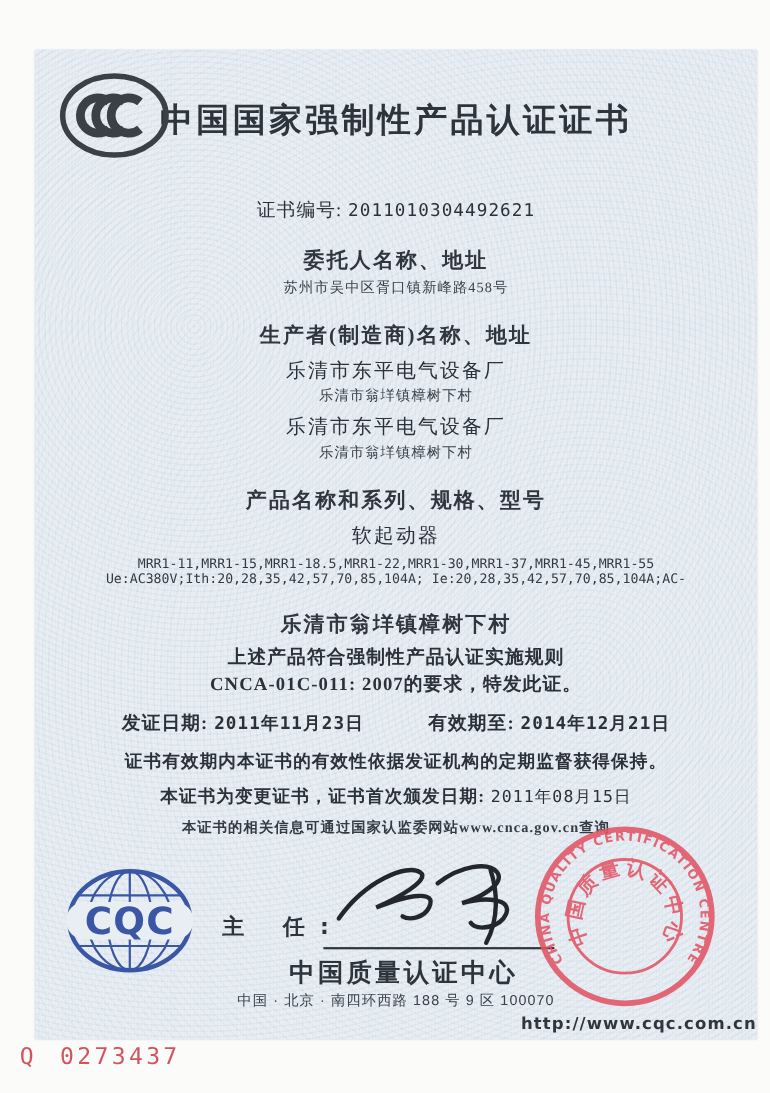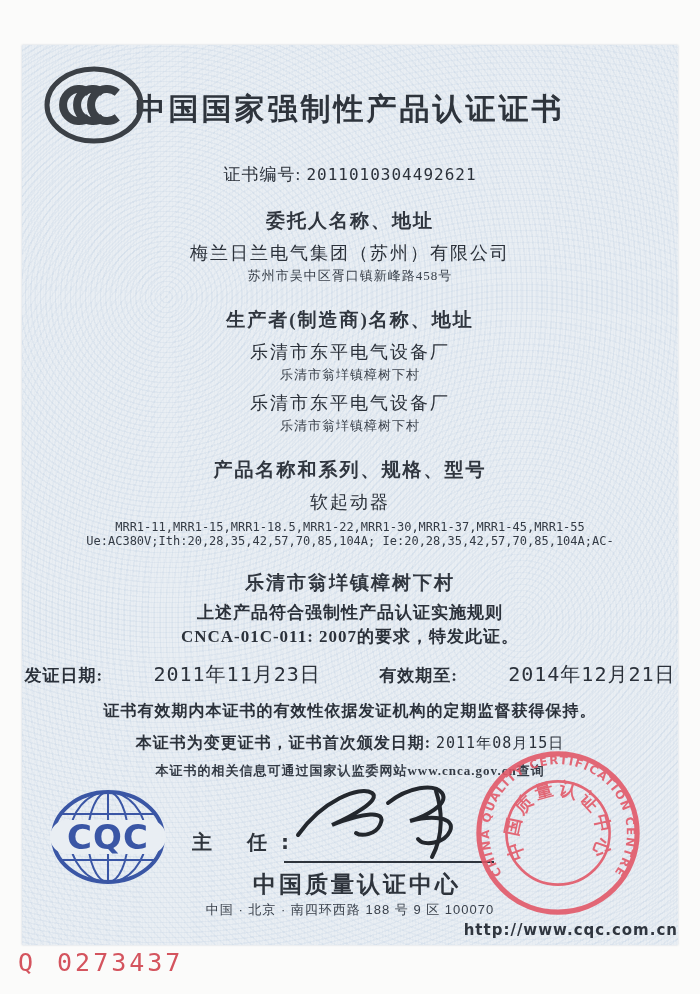--- a/index.html
+++ b/index.html
@@ -2,62 +2,62 @@
 <html><head>
 <meta charset="utf-8">
 <style>
   html,body{margin:0;padding:0;}
   body{
     width:700px;height:994px;position:relative;background:#fbfbfa;
     font-family:"Liberation Serif","DejaVu Serif",serif;
     color:#2b313a;overflow:hidden;
   }
   .paper{
-    position:absolute;left:22px;top:45px;width:656px;height:900px;
+    position:absolute;left:32px;top:45px;width:656px;height:900px;
     background-color:#e9eef3;
     background-image:
       repeating-radial-gradient(circle at 22% 28%, rgba(140,170,205,.10) 0 1.5px, rgba(0,0,0,0) 1.5px 5px),
       repeating-radial-gradient(circle at 76% 64%, rgba(140,170,205,.08) 0 1.5px, rgba(0,0,0,0) 1.5px 6px),
       repeating-linear-gradient(90deg, rgba(160,185,215,.06) 0 1px, rgba(0,0,0,0) 1px 3px);
     box-shadow:0 0 2px rgba(120,140,160,.35);
   }
   .header{position:relative;height:96px;}
   .ccc-logo{position:absolute;left:20px;top:18px;}
   .title{
     text-align:center;padding-top:44px;font-size:30px;font-weight:bold;
     letter-spacing:3px;color:#2e343c;
   }
   .center{text-align:center;}
-  .certno{margin-top:22px;font-size:17px;letter-spacing:1px;}
+  .certno{margin-top:38px;font-size:17px;letter-spacing:1px;}
   .certno .mono{font-family:"DejaVu Sans Mono",monospace;font-size:16px;}
   .sec-label{margin-top:22px;font-size:19px;font-weight:bold;letter-spacing:2px;color:#30363f;}
   .sec-name{margin-top:7px;font-size:18px;letter-spacing:2px;}
   .sec-addr{margin-top:2px;font-size:13px;letter-spacing:1px;color:#3a414b;}
   .models{margin-top:6px;font-family:"DejaVu Sans Mono",monospace;font-size:12px;line-height:14px;color:#333a44;}
   .std-val{margin-top:9px;font-family:"DejaVu Sans Mono",monospace;font-size:16px;letter-spacing:1px;}
   .statement{margin-top:5px;font-size:17px;font-weight:bold;line-height:24px;letter-spacing:1px;}
   .dates{margin-top:12px;font-size:17px;font-weight:bold;letter-spacing:1px;}
-  .dates .mono{font-family:"DejaVu Sans Mono",monospace;font-size:20px;font-weight:normal;margin-left:45px;}
+  .dates .mono{font-family:"DejaVu Sans Mono",monospace;font-size:16px;font-weight:bold;}
   .gap{display:inline-block;width:48px;}
   .validity{margin-top:13px;font-size:16px;font-weight:bold;letter-spacing:1px;}
   .change{margin-top:11px;font-size:16px;font-weight:bold;letter-spacing:1px;}
   .change .mono{font-family:"DejaVu Sans Mono",monospace;font-size:15px;font-weight:normal;}
   .infonote{margin-top:8px;font-size:13px;font-weight:bold;letter-spacing:1px;color:#343b45;}
   .cqc-logo{position:absolute;left:26px;top:742px;}
   .director{position:absolute;left:150px;top:732px;width:330px;height:150px;}
   .director-label{position:absolute;left:20px;top:52px;font-size:20px;font-weight:bold;letter-spacing:14px;color:#2e343c;font-family:"DejaVu Sans",sans-serif;}
   .signature{position:absolute;left:120px;top:-4px;}
   .sign-line{position:absolute;left:112px;top:84px;width:210px;border-top:2px solid #2e343c;}
   .org-name{position:absolute;left:40px;top:92px;width:290px;text-align:center;font-size:23px;font-weight:bold;letter-spacing:3px;color:#2e343c;font-family:"DejaVu Sans",sans-serif;}
   .seal{position:absolute;left:450px;top:702px;}
   .footer-addr{position:absolute;left:0;top:856px;width:100%;text-align:center;font-size:13px;color:#3a414b;font-family:Liberation Sans, sans-serif;letter-spacing:1px;}
   .footer-web{position:absolute;left:0;top:876px;width:100%;text-align:right;font-size:15px;font-weight:bold;color:#30363f;font-family:"DejaVu Sans",sans-serif;letter-spacing:1px;}
   .serial{
     position:absolute;left:18px;top:948px;color:#d4545e;
-    font-family:"DejaVu Sans Mono",monospace;font-size:25px;letter-spacing:2px;
+    font-family:"DejaVu Sans Mono",monospace;font-size:21px;letter-spacing:2px;
   }
   .serial .num{margin-left:22px;letter-spacing:3px;}
   svg text{font-family:"DejaVu Sans",sans-serif;}
 </style>
 </head>
 <body>
 
 <div class="paper">
 
   <div class="header">
@@ -71,21 +71,20 @@
     </div>
     <div class="title">中国国家强制性产品认证证书</div>
   </div>
 
   <div class="center certno">
     <span>证书编号:</span>
     <span class="mono">2011010304492621</span>
   </div>
 
   <div class="center sec-label">委托人名称、地址</div>
-  <div class="center sec-name">梅兰日兰电气集团（苏州）有限公司</div>
   <div class="center sec-addr">苏州市吴中区胥口镇新峰路458号</div>
 
   <div class="center sec-label">生产者(制造商)名称、地址</div>
   <div class="center sec-name">乐清市东平电气设备厂</div>
   <div class="center sec-addr">乐清市翁垟镇樟树下村</div>
 
   <div class="center sec-name">乐清市东平电气设备厂</div>
   <div class="center sec-addr">乐清市翁垟镇樟树下村</div>
 
   <div class="center sec-label">产品名称和系列、规格、型号</div>

